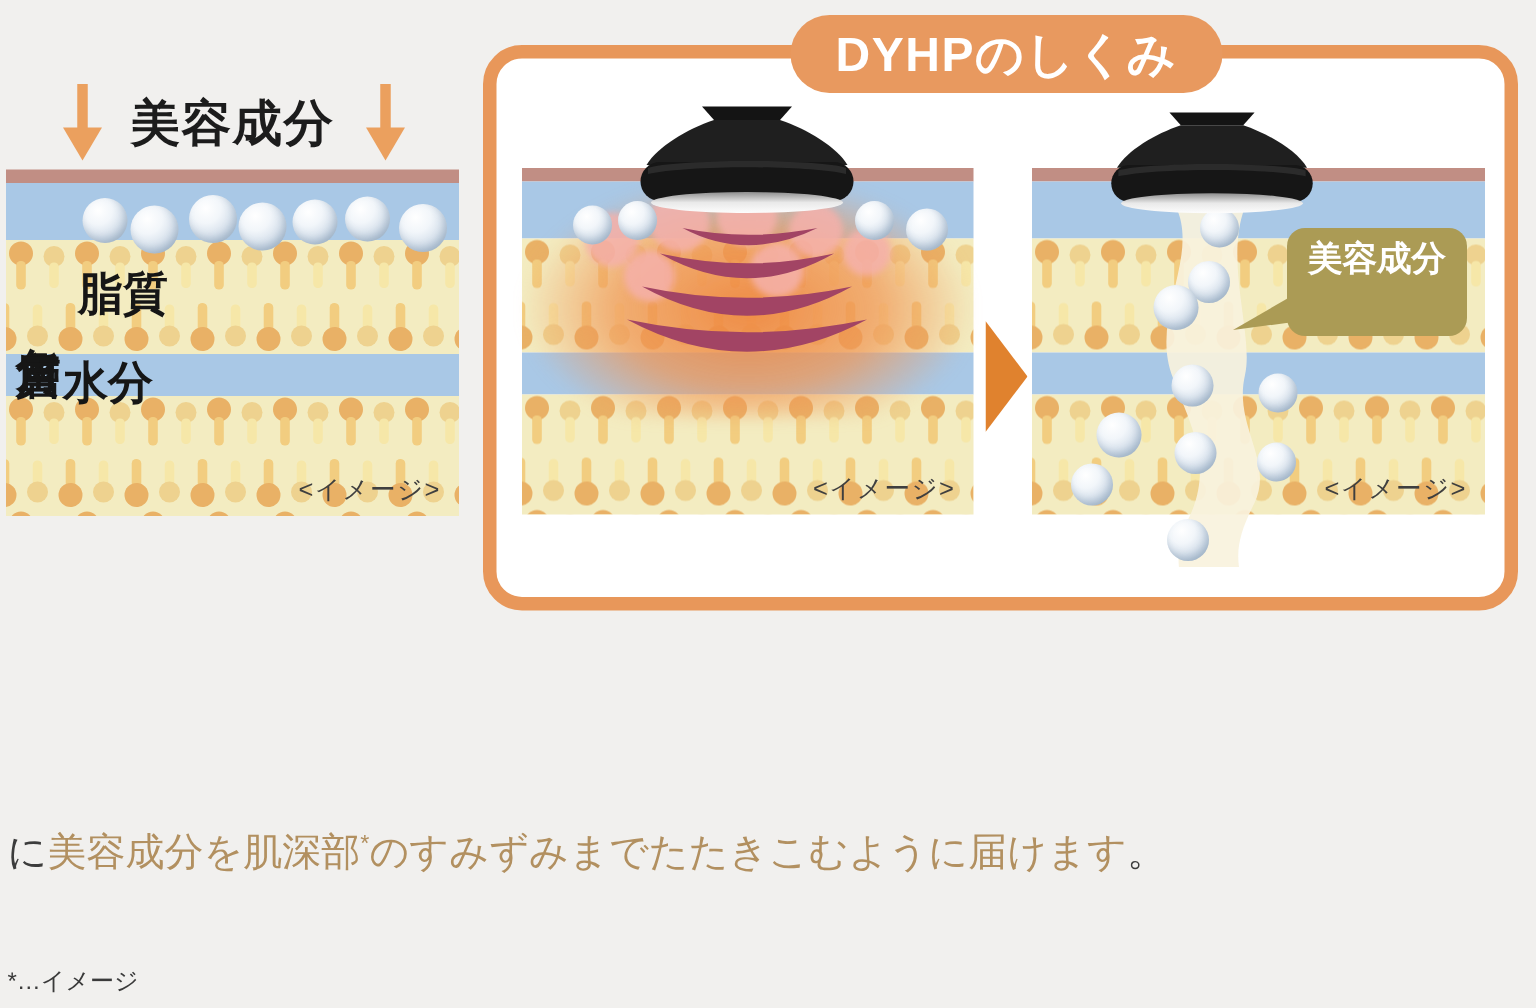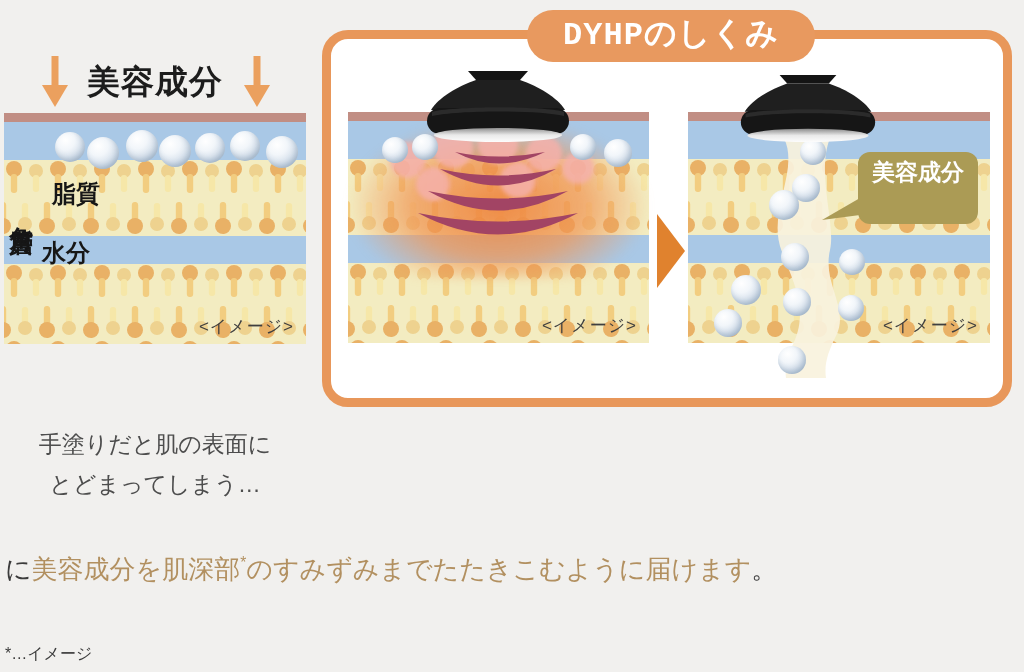--- a/index.html
+++ b/index.html
@@ -29,21 +29,21 @@
   .band-blue2{height:28px;background:var(--c-skin-blue,#a9c8e6);}
   .band-lipid2{height:80px;background:var(--c-skin-yellow,#f3ecc1);}
   .band-blue3{flex:1;background:var(--c-skin-blue,#a9c8e6);}
   .lipid-fill{position:absolute;inset:0;width:100%;height:100%;}
   .left-panel{left:4px;top:113px;width:302px;height:263px;}
   .middle-panel{left:348px;top:112px;width:301px;height:266px;}
   .right-panel{left:688px;top:112px;width:302px;height:266px;}
   .image-note{
     position:absolute;right:12px;bottom:6px;font-size:17px;color:#3f3f3f;letter-spacing:1px;margin-left:33px;
   }
-  .skin-label{position:absolute;font-weight:bold;color:#161616;font-size:24px;line-height:1.05;}
+  .skin-label{position:absolute;font-weight:bold;color:#161616;font-size:30px;line-height:1.05;}
   .label-lipid{left:48px;top:68px;}
   .label-moisture{left:38px;top:127px;}
   .label-stratum{left:5px;top:94px;writing-mode:vertical-rl;text-orientation:upright;letter-spacing:3px;}
   
   .droplet{
     position:absolute;border-radius:50%;
     background:radial-gradient(circle at 35% 28%,#ffffff 0%,#f2f6fa 32%,#cfdbe8 68%,#a6bacd 96%);
     box-shadow:inset -2px -3px 5px rgba(110,135,160,.35);
   }
   
@@ -66,21 +66,21 @@
   .bubble-tail{position:absolute;left:134px;top:86px;width:38px;height:26px;}
   .bubble-tail polygon{fill:var(--c-bubble-olive,#ab9b55);}
   
   .dyhp-box{
     position:absolute;left:322px;top:30px;width:690px;height:377px;box-sizing:border-box;
     border:9px solid var(--c-accent-orange,#e8975a);border-radius:26px;background:#ffffff;
   }
   .badge{
     position:absolute;left:527px;top:10px;width:288px;height:52px;border-radius:26px;
     background:var(--c-badge-orange,#e8995f);color:#fff;font-size:32px;font-weight:bold;
-    text-align:center;line-height:52px;letter-spacing:1px;z-index:5;font-family:Liberation Mono, monospace;
+    text-align:center;line-height:52px;letter-spacing:1px;z-index:5;
   }
   .step-arrow{position:absolute;left:657px;top:214px;width:28px;height:74px;}
   .step-arrow polygon{fill:var(--c-step-arrow-orange,#e0822e);}
   
   .caption{
     position:absolute;top:424px;font-size:23px;color:#4d4d4d;text-align:center;line-height:40px;
   }
   .caption-left{left:4px;width:302px;}
   .caption-middle{left:336px;width:325px;}
   .caption-right{left:676px;width:326px;}
@@ -258,24 +258,20 @@
     </svg>
     <svg class="device" style="left:44px;top:-38px;width:152px;height:70px" viewBox="0 0 160 74">
       <path d="M50 1 L110 1 L102 10 L58 10 Z" fill="#141414"></path>
       <path d="M58 10 L102 10 C120 16 140 28 147 40 L13 40 C20 28 40 16 58 10 Z" fill="#1f1f1f"></path>
       <rect x="9" y="38" width="142" height="26" rx="13" fill="#161616"></rect>
       <path d="M14 42 C30 36 130 36 146 42 L146 46 C120 40 40 40 14 46 Z" fill="#3a3a3a" opacity="0.6"></path>
       <ellipse cx="80" cy="65" rx="64" ry="7" fill="url(#silverGrad)"></ellipse>
     </svg>
   </div>
 
-  <div class="caption caption-left">
-    <div>手塗りだと肌の表面に</div>
-    <div>とどまってしまう…</div>
-  </div>
   <div class="caption caption-right">
   </div>
 
   <div class="para">
     <div><span>に</span><span class="hl">美容成分を肌深部</span><span class="hl sup">*</span><span class="hl">のすみずみまでたたきこむように届けます</span><span>。</span></div>
   </div>
 
   <div class="footnote">*…イメージ</div>
 </div>
 

